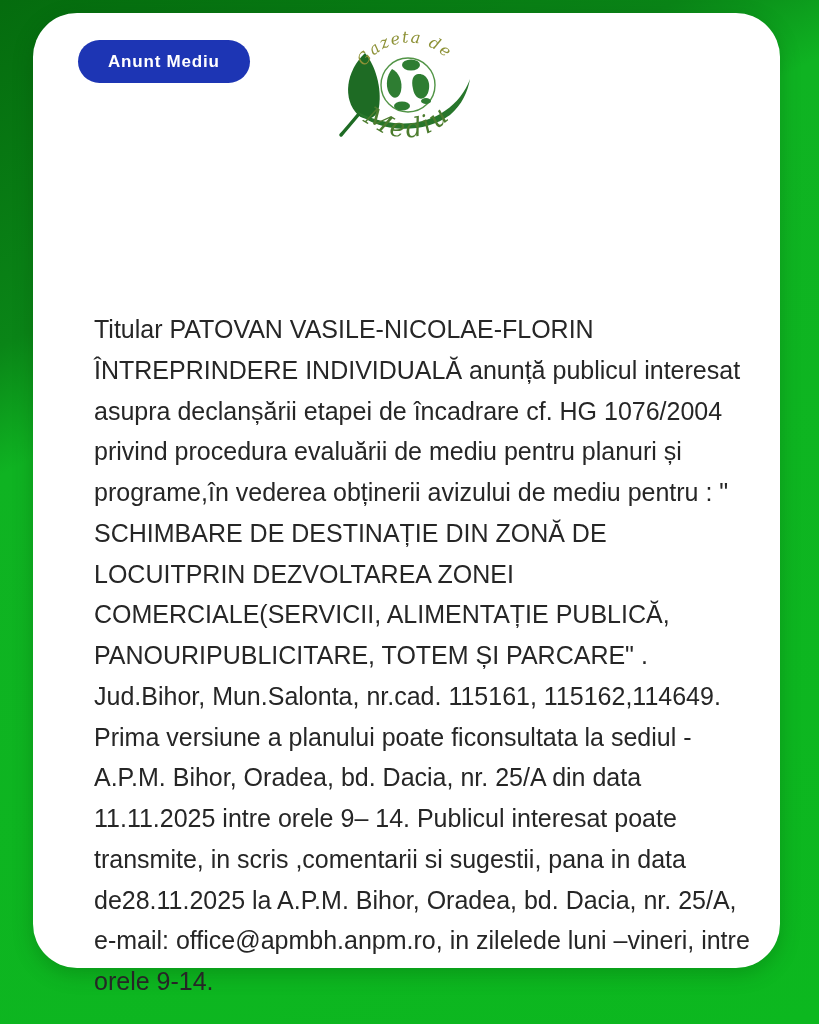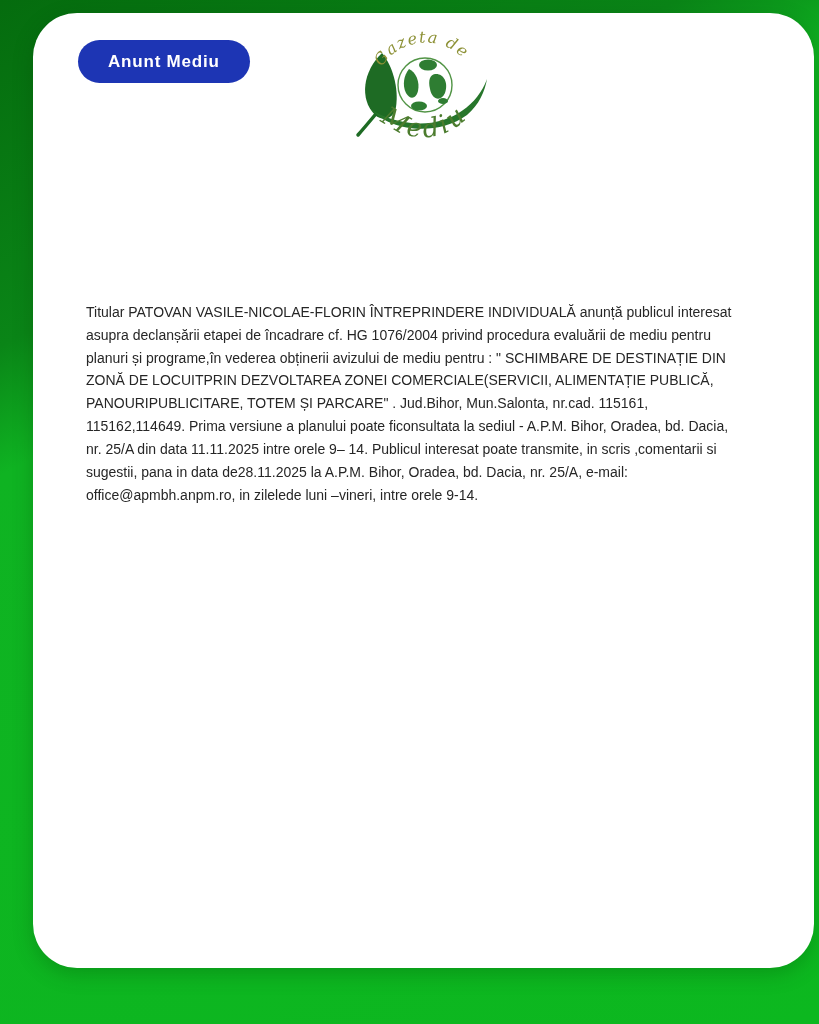--- a/index.html
+++ b/index.html
@@ -10,21 +10,20 @@
     background: linear-gradient(153deg, #056c0e 0%, #0a8517 24%, #0fb322 33%, #0cb81f 100%);
     position: relative;
   }
   .card {
     position: absolute;
     left: 33px; top: 13px;
     width: 747px; height: 955px;
     background: #ffffff;
     border-radius: 44px;
     box-shadow: 0 6px 20px rgba(0, 60, 0, 0.25);
-    padding-left: 34px;
   }
   .badge {
     position: absolute;
     left: 45px; top: 27px;
     height: 43px;
     padding: 0 30px;
     background: #1d35b4;
     border-radius: 22px;
     color: #ffffff;
     font-size: 17px;
@@ -61,23 +60,23 @@
     color: #1a2169;
     font-size: 31px;
     font-weight: 700;
     line-height: 1.38;
     letter-spacing: -0.2px;
   }
   .body-text {
     position: absolute;
     left: 53px; top: 288px;
     width: 658px;
-    margin: 0;
+    margin: 8px;
     color: #262626;
-    font-size: 14px;
+    font-size: 25px;
     font-weight: 400;
     line-height: 1.63;
   }
 </style>
 </head>
 <body>
 
 <div class="card">
 
   <span class="badge">Anunt Mediu</span>

